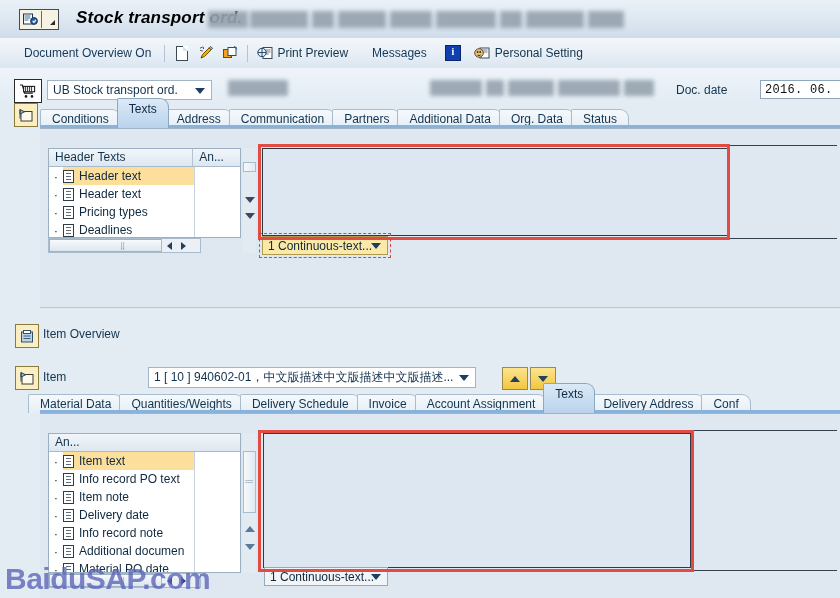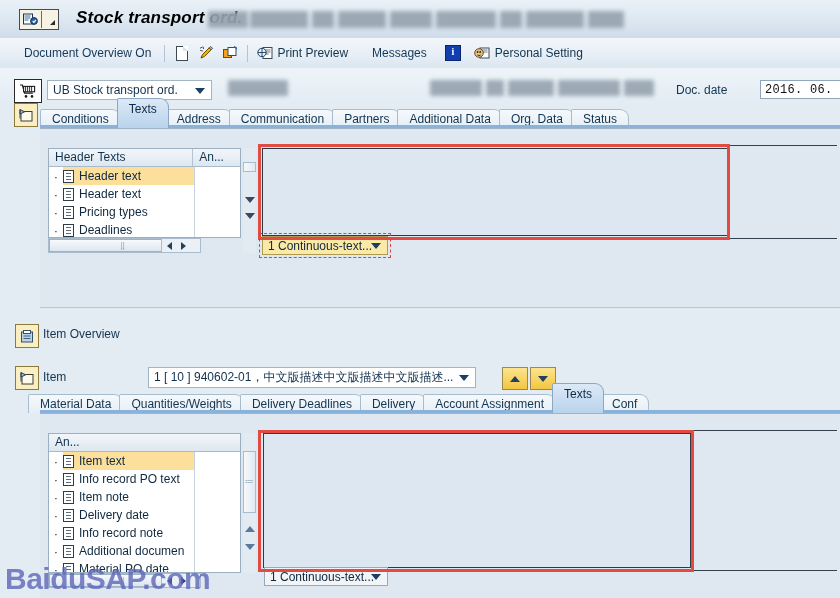--- a/index.html
+++ b/index.html
@@ -517,24 +517,25 @@
   <div class="navbtn" style="left:502px; top:367px;">
     <div class="tri-up"></div>
   </div>
   <div class="navbtn" style="left:530px; top:367px;">
     <div class="tri-down"></div>
   </div>
 
   <div class="tabstrip" id="item-tabstrip" style="left:28px; top:391px; width:800px;">
       <div class="tab"><span>Material Data</span></div>
       <div class="tab"><span>Quantities/Weights</span></div>
-      <div class="tab"><span>Delivery Deadlines</span></div>
-      <div class="tab"><span>Delivery</span></div>
+      <div class="tab"><span>Delivery Schedule</span></div>
+      <div class="tab"><span>Invoice</span></div>
       <div class="tab"><span>Account Assignment</span></div>
       <div class="tab active"><span>Texts</span></div>
+      <div class="tab"><span>Delivery Address</span></div>
       <div class="tab"><span>Conf</span></div>
     </div>
   <div class="tab-underline" style="left:40px; top:410px; width:800px;"></div>
 
   <div class="panel" style="left:40px; top:413px; width:800px; height:185px; border-left:none; border-right:none; border-bottom:none;"></div>
 
   <div class="tree" style="left:48px; top:433px; width:193px; height:140px;">
     <div class="tree-head">
       <div class="th" style="width:47px; border-right:none;">An...</div>
     </div>

